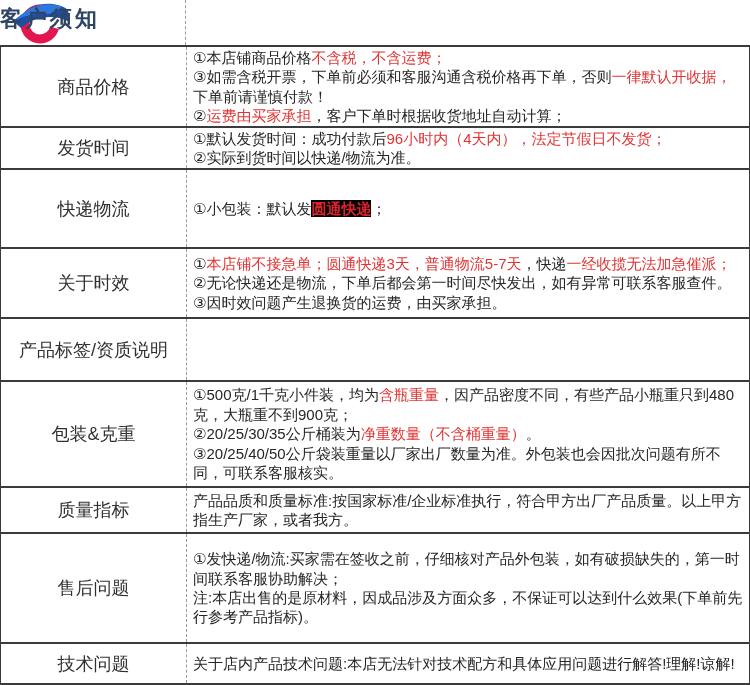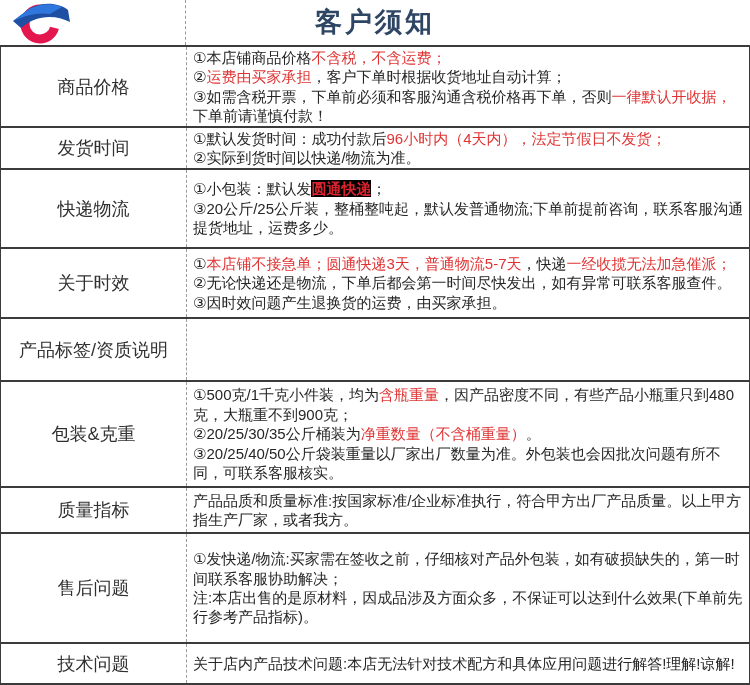--- a/index.html
+++ b/index.html
@@ -14,22 +14,22 @@
   .header{
     position:relative;height:45px;border-bottom:2px solid #3b3b3b;
     box-sizing:content-box;
   }
   .logo-cell{
     position:absolute;left:0;top:0;width:186px;height:45px;
     border-right:1px dashed #9a9a9a;box-sizing:border-box;
   }
   .logo{position:absolute;left:10px;top:2px;}
   .page-title{
-    position:absolute;left:0;right:0;top:4px;text-align:center;
-    font-size:27px;font-weight:bold;letter-spacing:3px;color:#2e4663;
+    position:absolute;left:0;right:0;top:4px;
+    font-size:22px;font-weight:bold;letter-spacing:3px;color:#2e4663;
   }
 
   
   #rows{
     width:750px;box-sizing:border-box;
     border-left:1px solid #3b3b3b;border-right:1px solid #3b3b3b;
   }
   .row{display:flex;border-bottom:2px solid #3b3b3b;box-sizing:content-box;overflow:hidden;}
   #rows .row:nth-child(1){height:79px}
   #rows .row:nth-child(2){height:40px}
@@ -70,36 +70,35 @@
         <path d="M3 19 L19 7 C30 1 44 1 52 5 L40 12 C29 10 16 13 3 19 Z" fill="#2f77dd"></path>
       </svg>
     </div>
     <div class="page-title">客户须知</div>
   </div>
   <div id="rows">
       <div class="row">
         <div class="label-cell">商品价格</div>
         <div class="content-cell">
           <div class="para"><span>①本店铺商品价格</span><span class="run-red">不含税，不含运费；</span></div>
+          <div class="para"><span>③如需含税开票，下单前必须和客服沟通含税价格再下单，否则</span><span class="run-red">一律默认开收据，</span><span>下单前请谨慎付款！</span></div>
           <div class="para"><span>②</span><span class="run-red">运费由买家承担</span><span>，客户下单时根据收货地址自动计算；</span></div>
-          <div class="para"><span>③如需含税开票，下单前必须和客服沟通含税价格再下单，否则</span><span class="run-red">一律默认开收据，</span><span>下单前请谨慎付款！</span></div>
         </div>
       </div>
       <div class="row">
         <div class="label-cell">发货时间</div>
         <div class="content-cell">
           <div class="para"><span>①默认发货时间：成功付款后</span><span class="run-red">96小时内（4天内），法定节假日不发货；</span></div>
           <div class="para"><span>②实际到货时间以快递/物流为准。</span></div>
         </div>
       </div>
       <div class="row">
         <div class="label-cell">快递物流</div>
         <div class="content-cell">
           <div class="para"><span>①小包装：默认发</span><span class="run-hl">圆通快递</span><span>；</span></div>
-          <div class="para"><span>③20公斤/25公斤装，整桶整吨起，默认发普通物流;下单前提前咨询，联系客服沟通提货地址，运费多少。</span></div>
         </div>
       </div>
       <div class="row">
         <div class="label-cell">关于时效</div>
         <div class="content-cell">
           <div class="para"><span>①</span><span class="run-red">本店铺不接急单；圆通快递3天，普通物流5-7天</span><span>，快递</span><span class="run-red">一经收揽无法加急催派；</span></div>
           <div class="para"><span>②无论快递还是物流，下单后都会第一时间尽快发出，如有异常可联系客服查件。</span></div>
           <div class="para"><span>③因时效问题产生退换货的运费，由买家承担。</span></div>
         </div>
       </div>

